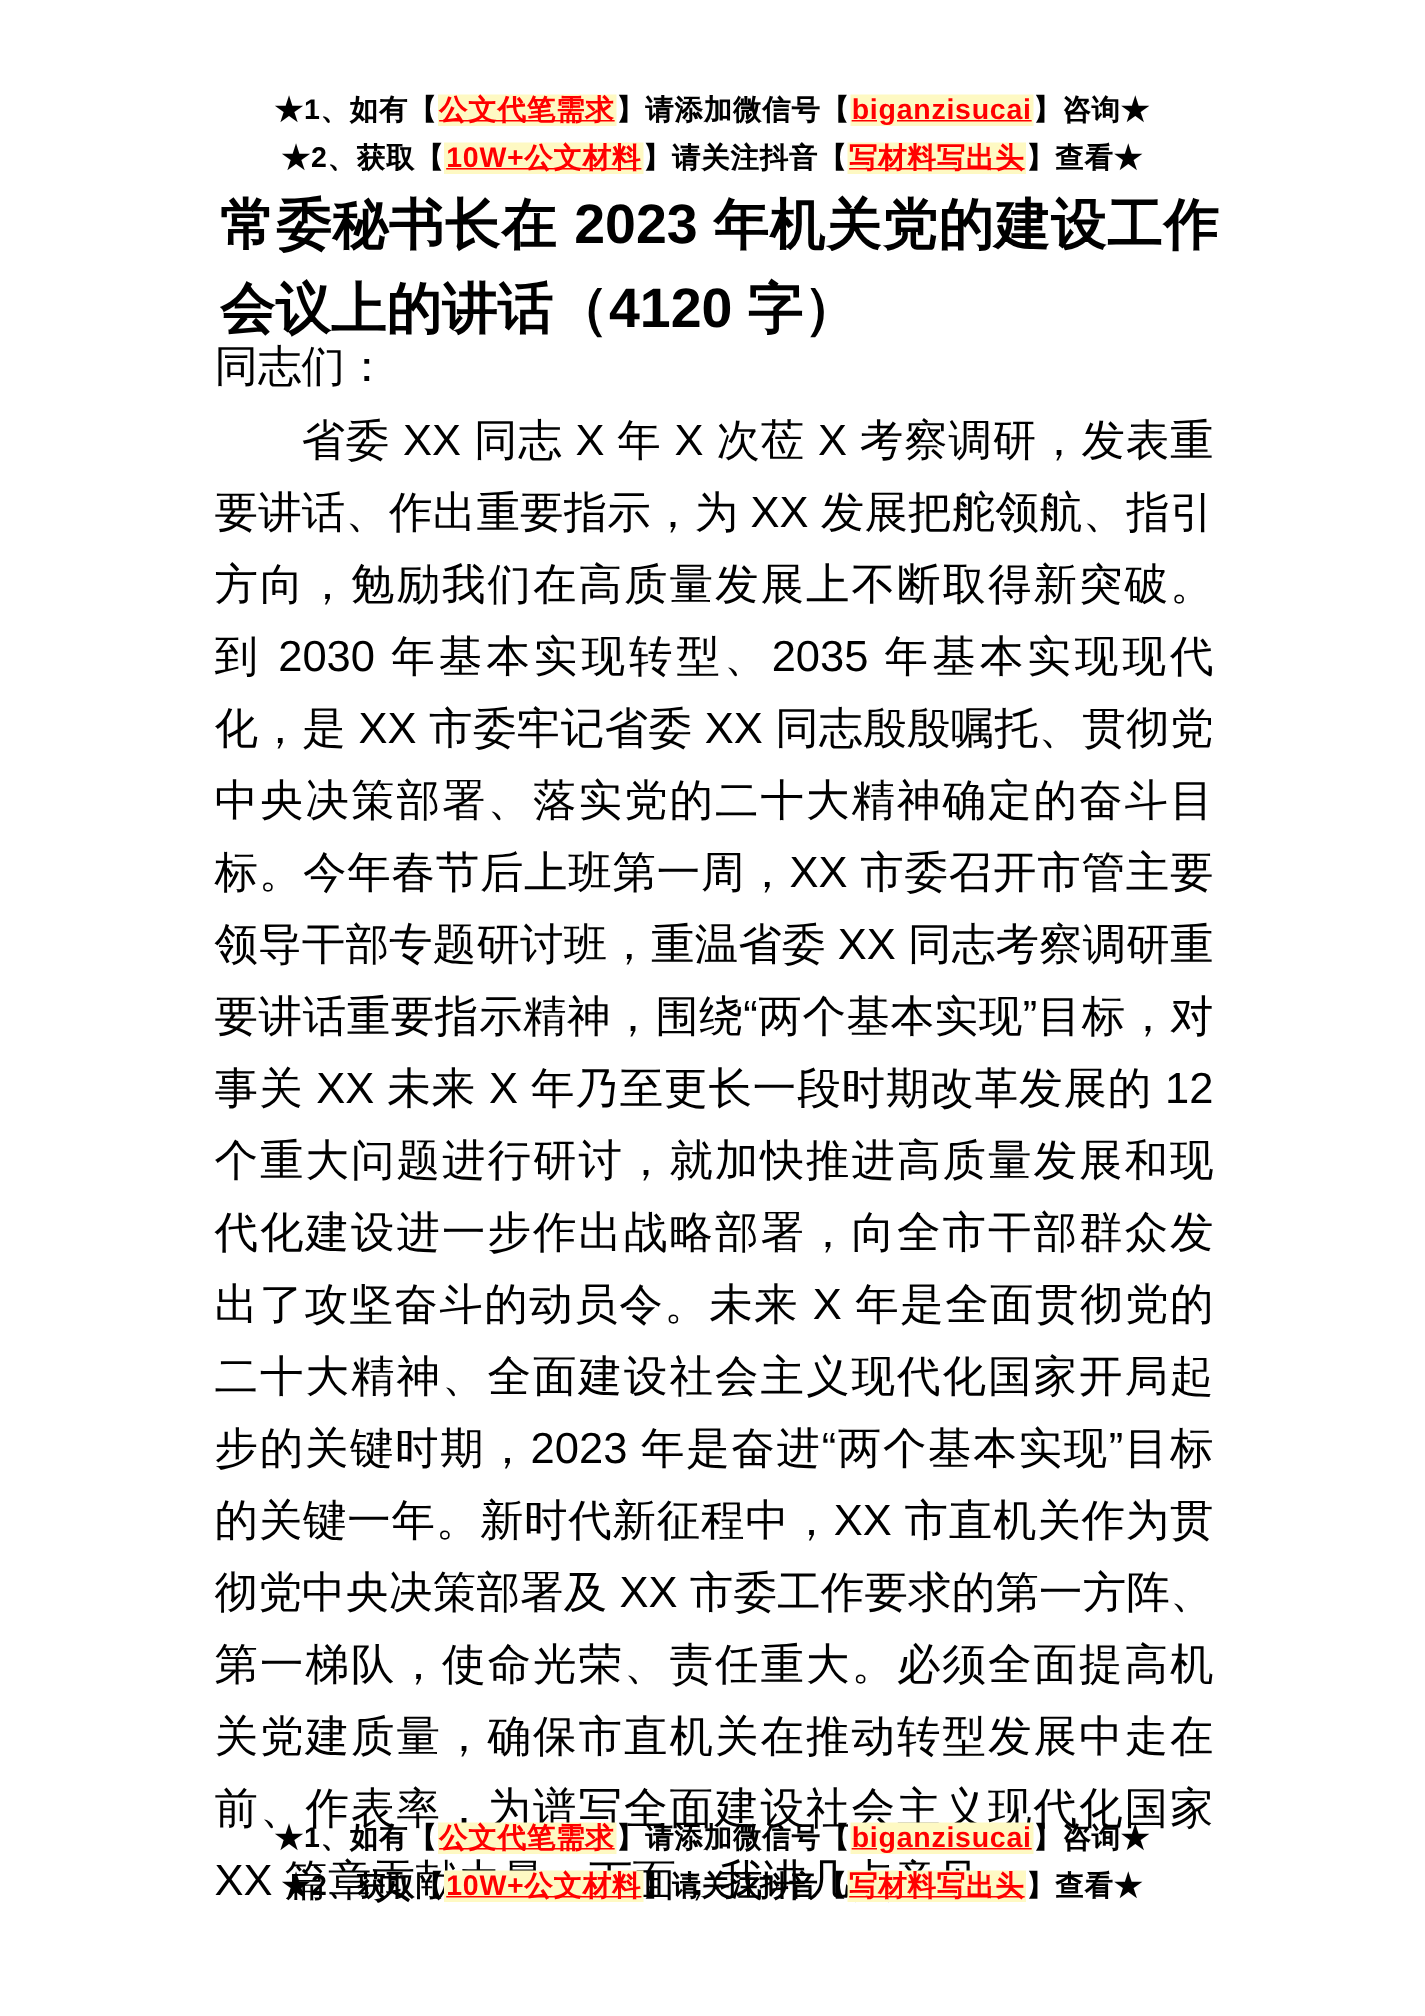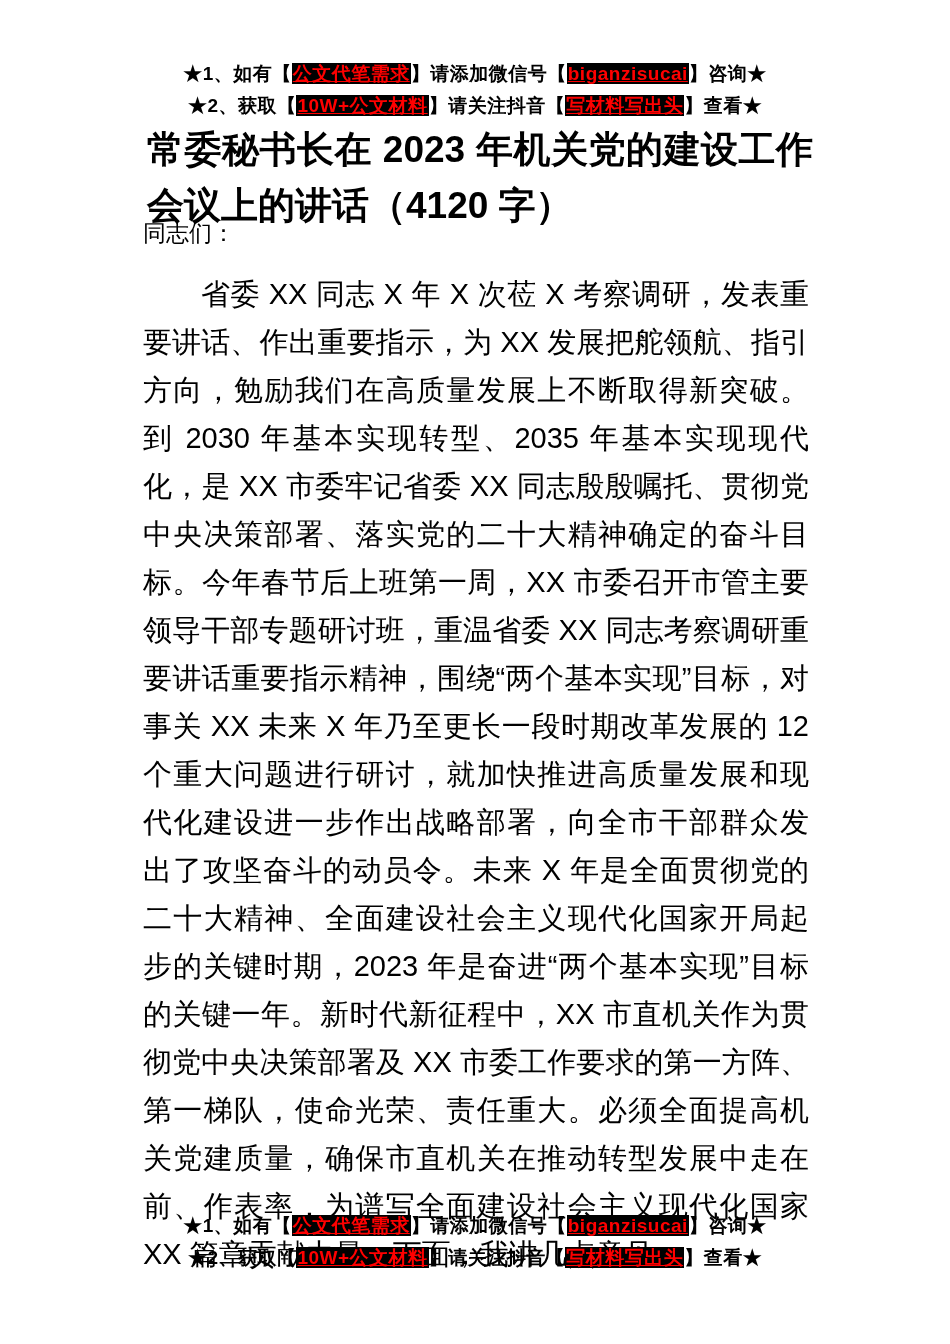--- a/index.html
+++ b/index.html
@@ -24,21 +24,21 @@
     text-align: center;
     font-weight: 700;
     font-size: 19px;
     line-height: 32px;
     letter-spacing: 0.5px;
     white-space: nowrap;
   }
   .promo-top { top: 58px; }
   .promo-bottom { top: 1210px; }
   .hl {
-    background: #000000;
+    background: #fef9c3;
     color: #FF0000;
     text-decoration: underline;
     padding: 0 1px;
   }
   .ul {
   }
   
   .title {
     position: absolute;
     top: 118px;
@@ -46,25 +46,25 @@
     width: 666px;
     margin: 4px;
     font-size: 37px;
     font-weight: 700;
     line-height: 56px;
     text-align: justify;
   }
   
   .salutation {
     position: absolute;
-    top: 210px;
+    top: 222px;
     left: 143px;
     width: 666px;
     margin: 0;
-    font-size: 23px;
+    font-size: 29px;
     line-height: 46px;
   }
   
   .body-para {
     position: absolute;
     top: 270px;
     left: 143px;
     width: 666px;
     margin: 0;
     font-size: 29px;

